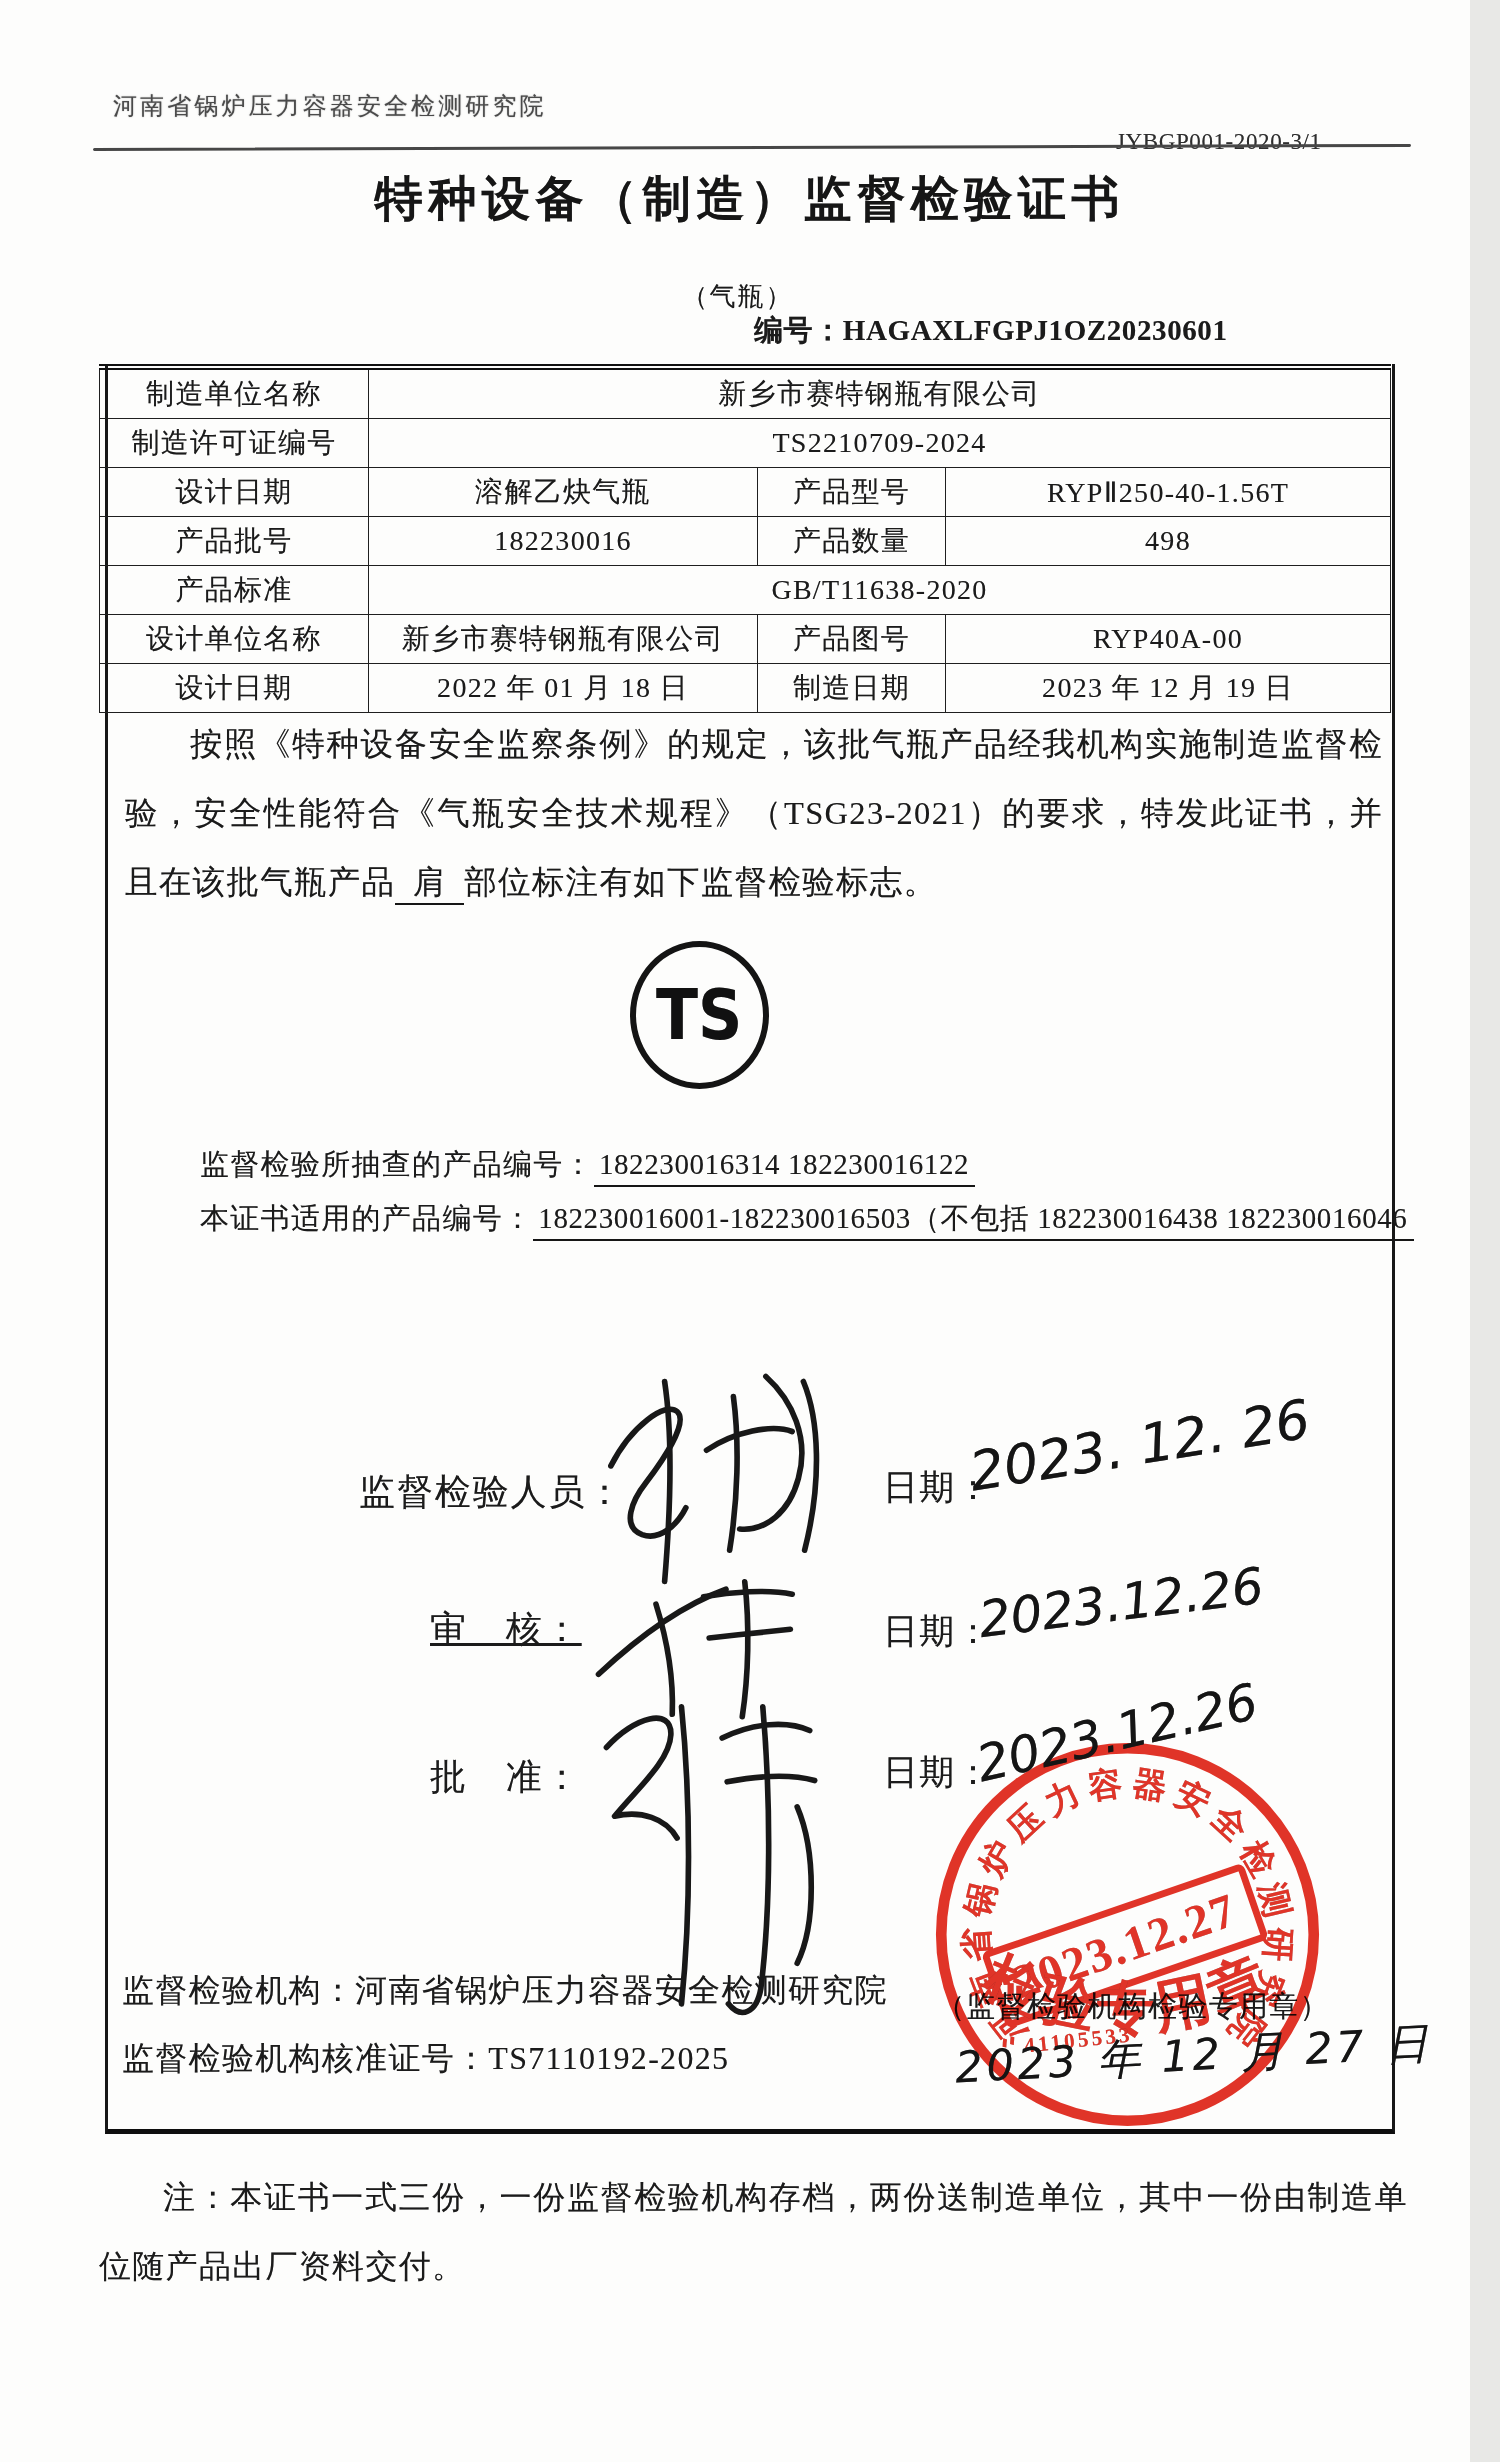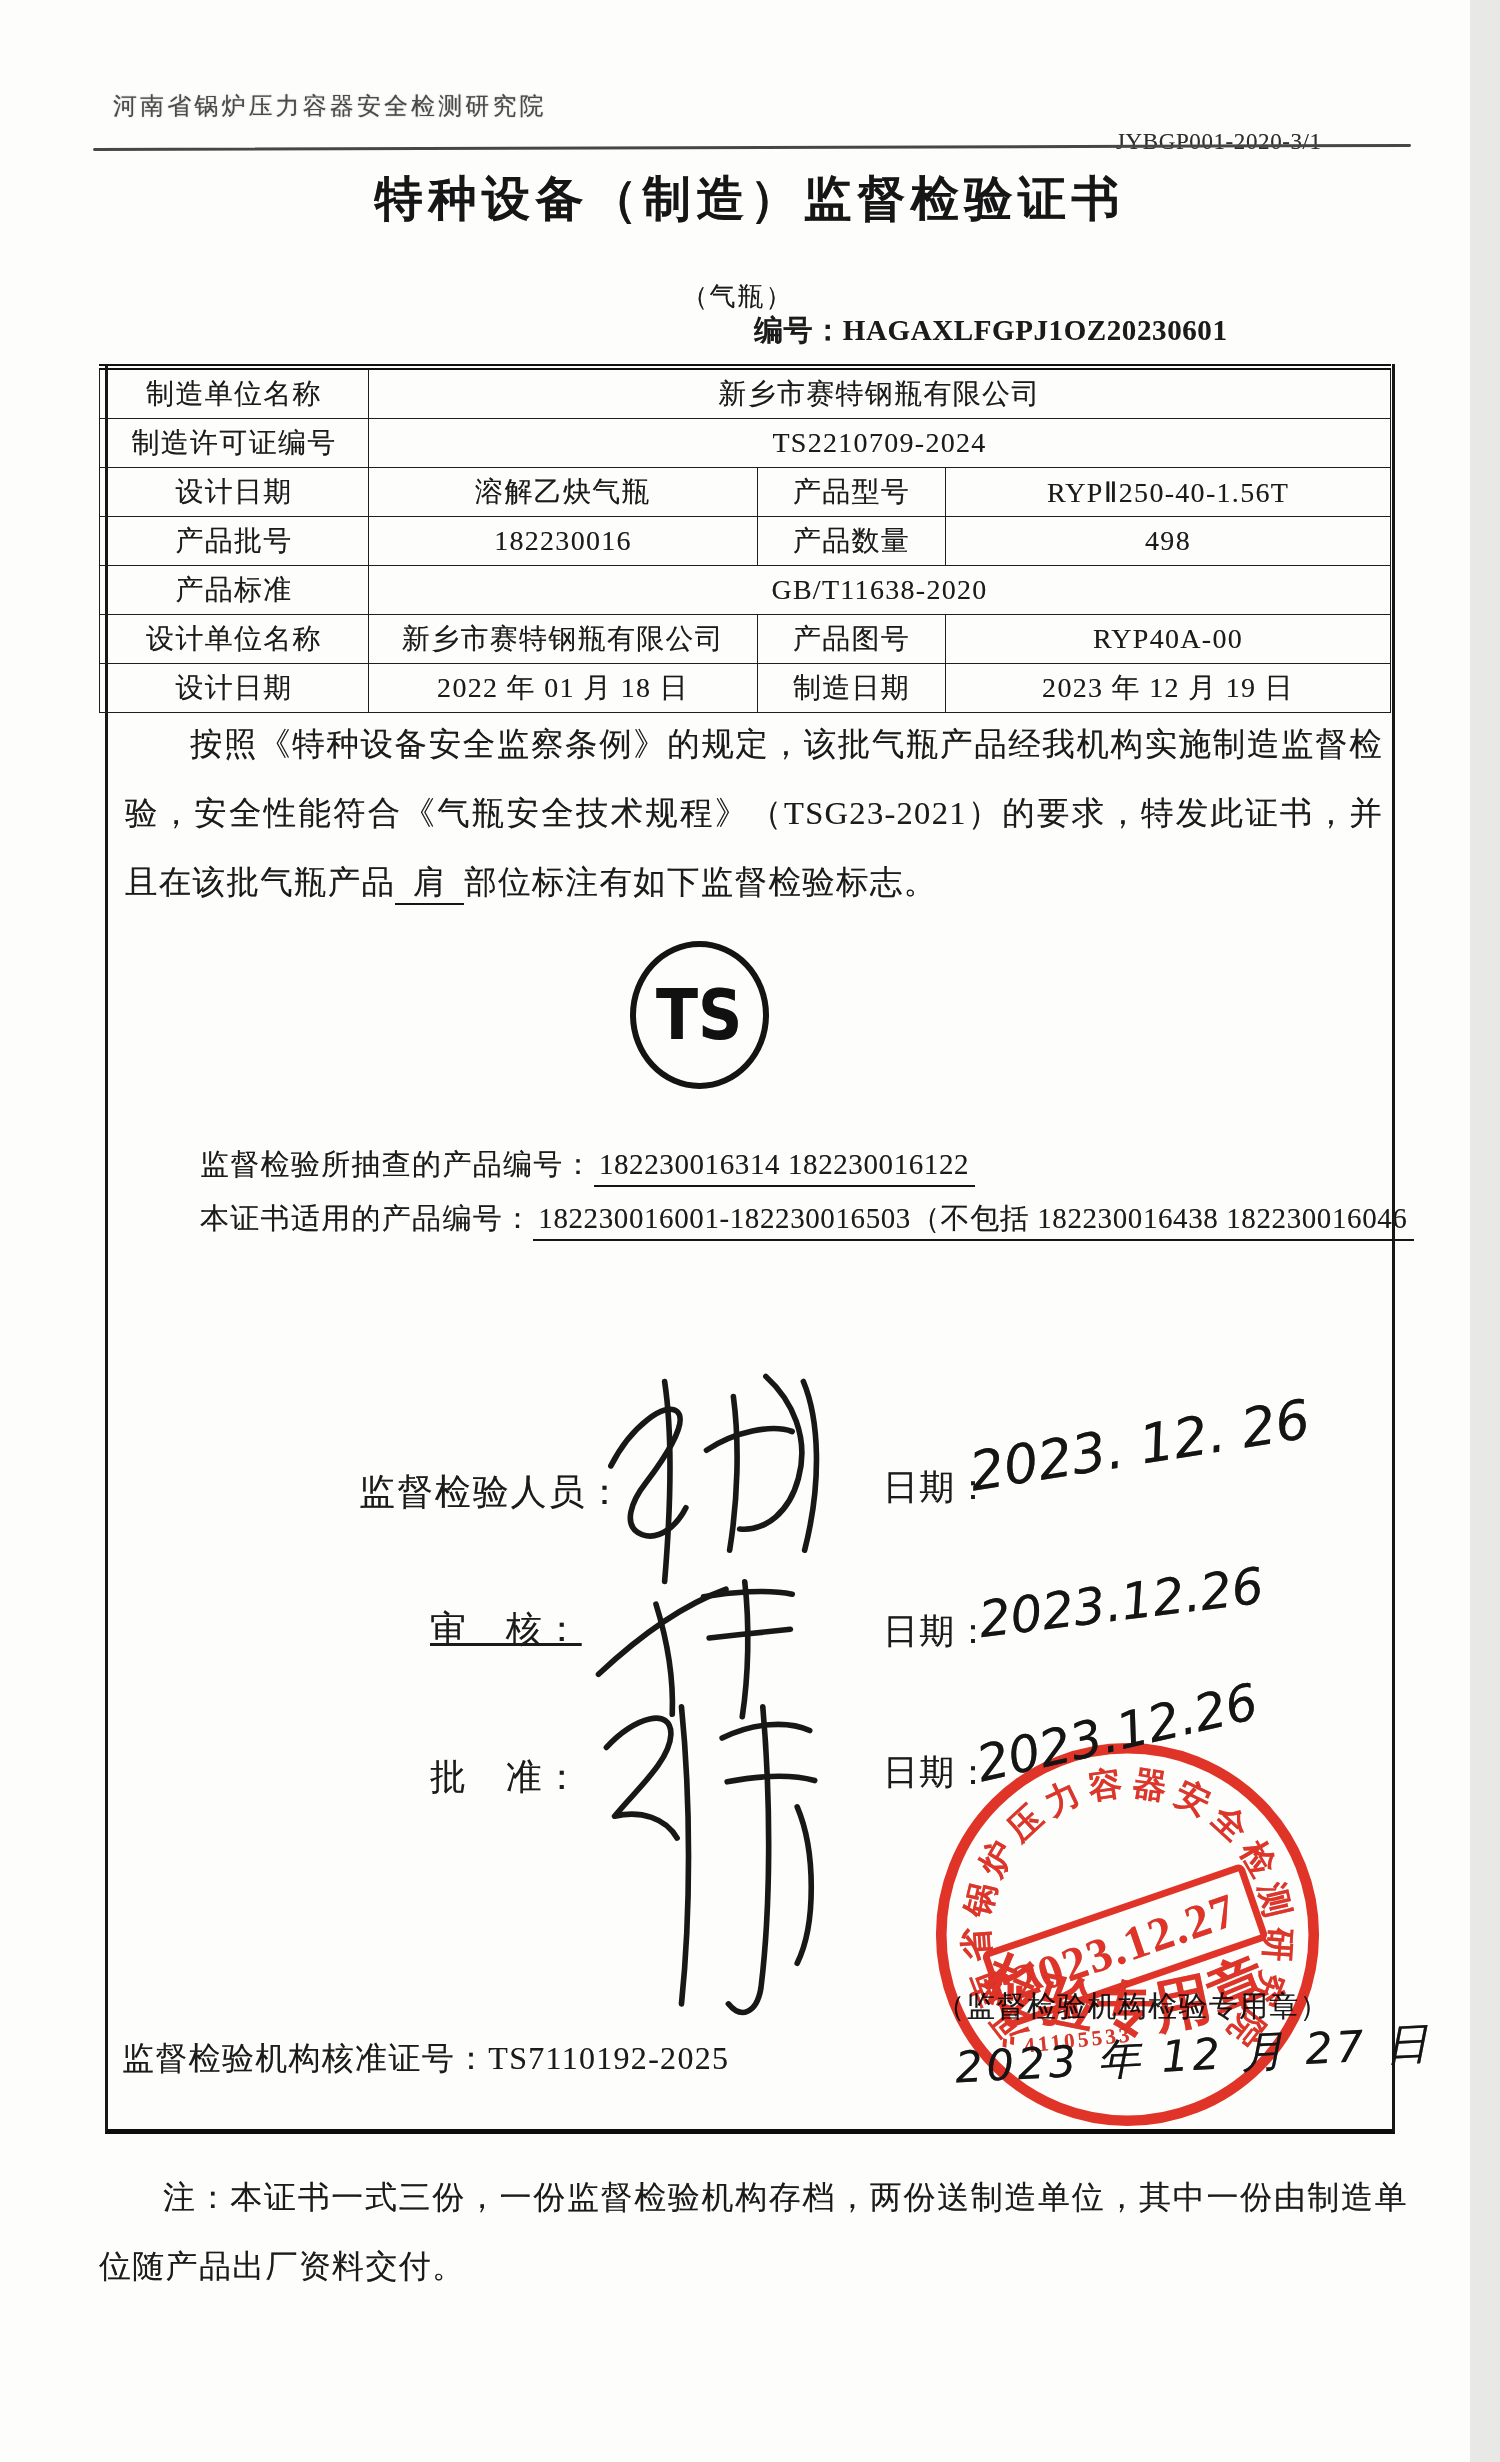--- a/index.html
+++ b/index.html
@@ -192,20 +192,23 @@
         <path id="arcB" d="M 110 420 Q 316 512 522 420" fill="none"></path>
       </defs>
     <text font-size="92" letter-spacing="6">
       <textPath href="#arcB" startOffset="50%" text-anchor="middle">检验专用章</textPath>
     </text>
     <text x="152" y="505" font-size="34" letter-spacing="5" transform="rotate(-6 152 505)">41105533</text>
   </svg>
 
   <div class="abs hand z6" style="left:955px;top:2027px;font-size:43px;transform:rotate(-3deg);letter-spacing:3.8px;">2023 年 12 月 27 日</div>
 
+  <div class="abs agency" style="left:122px;top:1969px;">
+    <span>监督检验机构：</span><span>河南省锅炉压力容器安全检测研究院</span>
+  </div>
   <div class="abs agency" style="left:122px;top:2037px;">
     <span>监督检验机构核准证号：</span><span class="num">TS7110192-2025</span>
   </div>
 
   <div class="abs note">注：本证书一式三份，一份监督检验机构存档，两份送制造单位，其中一份由制造单位随产品出厂资料交付。</div>
 
 </div>
 
 
 </body></html>

